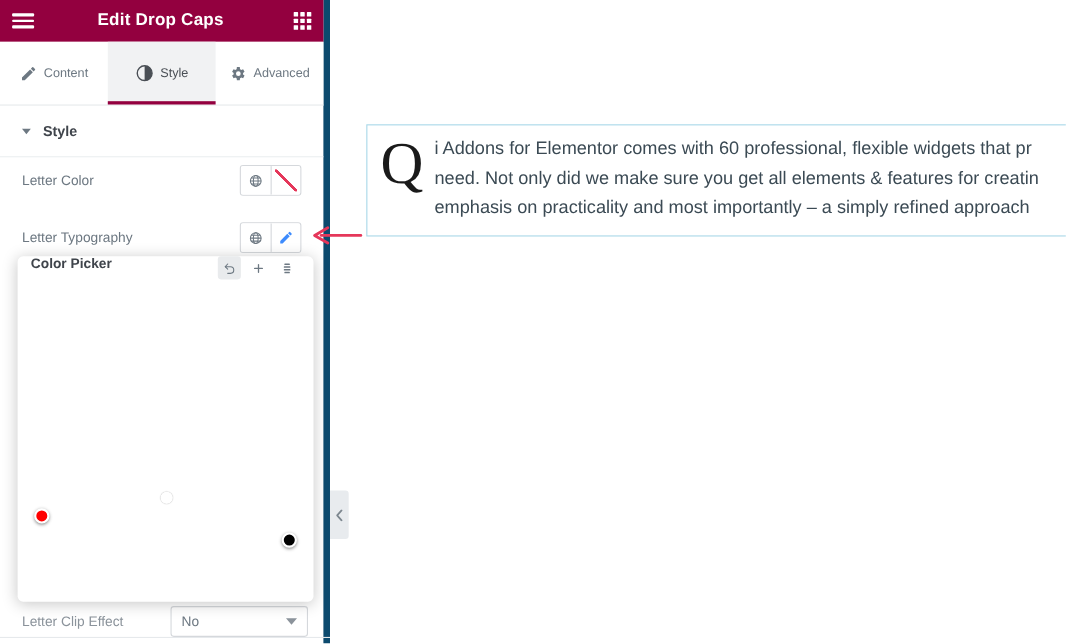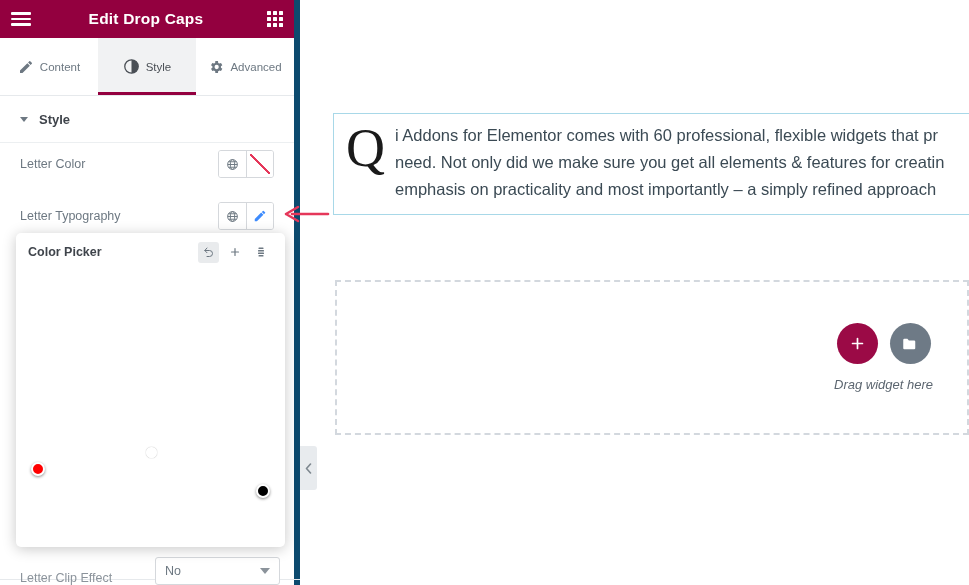--- a/index.html
+++ b/index.html
@@ -65,38 +65,38 @@
   }
   .bg-cell + .bg-cell { border-left: 1px solid #d5d8dc; }
   .noclr { position: relative; width: 27px; height: 26px; }
   .noclr::after {
     content: ""; position: absolute; left: 3px; top: 3px; right: 3px; bottom: 3px;
     background: linear-gradient(to top right, transparent 0 46%, #e5375a 46% 54%, transparent 54% 100%);
   }
 
   .select-row {
     position: absolute; left: 0; top: 545px; width: 300px; height: 40px;
-    display: flex; align-items: flex-end; justify-content: space-between;
+    display: flex; align-items: center; justify-content: space-between;
     padding: 0 20px; color: #8b939b; font-size: 12.5px; z-index: 5;
   }
   .select-box {
     width: 125px; height: 28px; border: 1px solid #d5d8dc; border-radius: 3px;
     background: #fff; display: flex; align-items: center; justify-content: space-between;
     padding: 0 9px; color: #6d7882; font-size: 12.5px; cursor: pointer;
   }
   .sel-caret { width: 0; height: 0; border-left: 5px solid transparent; border-right: 5px solid transparent; border-top: 6px solid #8b939b; }
   .bottom-rule { position: absolute; left: 0; top: 579px; width: 300px; border-top: 1px solid #e6e9ec; }
 
   
   #picker {
     position: absolute; left: 16px; top: 233px; width: 269px; height: 314px;
     background: #ffffff; border-radius: 5px;
     box-shadow: 0 2px 14px rgba(0,0,0,.22); z-index: 40;
   }
-  .pk-head { height: 38px; display: flex; align-items: center; justify-content: space-between; padding: 0 14px 0 12px; }
+  .pk-head { height: 38px; display: flex; justify-content: space-between; padding: 0 14px 0 12px; }
   .pk-title { color: #3f444b; font-size: 12.5px; font-weight: bold; }
   .pk-actions { display: flex; gap: 5px; }
   .pk-btn { width: 21px; height: 21px; border-radius: 3px; display: flex; align-items: center; justify-content: center; cursor: pointer; }
   .pk-btn.on { background: #e9ebed; }
   .sat-box {
     position: absolute; left: 35px; top: 286px; width: 232px; height: 174px;
     background:
       linear-gradient(to top, #000 0%, rgba(0,0,0,0) 100%),
       linear-gradient(to right, #fff 0%, rgba(255,255,255,0) 100%),
       #ff0000;
@@ -333,32 +333,15 @@
 
     <div class="dropcap-box">
       <div class="dropcap-inner">
         <div class="dropcap-letter">Q</div>
         <div class="dropcap-text">i Addons for Elementor comes with 60 professional, flexible widgets that pr
 need. Not only did we make sure you get all elements &amp; features for creatin
 emphasis on practicality and most importantly – a simply refined approach</div>
       </div>
     </div>
 
-    <div class="drop-area">
-      <div class="drop-inner">
-        <div class="circ-row">
-          <span class="circ add">
-            <svg width="17" height="17" viewBox="0 0 24 24" stroke="#ffffff" stroke-width="2.4" stroke-linecap="round">
-                <path d="M12 5v14M5 12h14"></path>
-              </svg>
-          </span>
-          <span class="circ folder">
-            <svg width="18" height="18" viewBox="0 0 24 24" fill="#ffffff">
-                <path d="M3 6.5A1.5 1.5 0 0 1 4.5 5h4l2 2.2h7A1.5 1.5 0 0 1 19 8.7v8.8A1.5 1.5 0 0 1 17.5 19h-13A1.5 1.5 0 0 1 3 17.5z"></path>
-              </svg>
-          </span>
-        </div>
-        <div class="drag-label">Drag widget here</div>
-      </div>
-    </div>
 
   </div>
 </div>
 
 </body></html>

